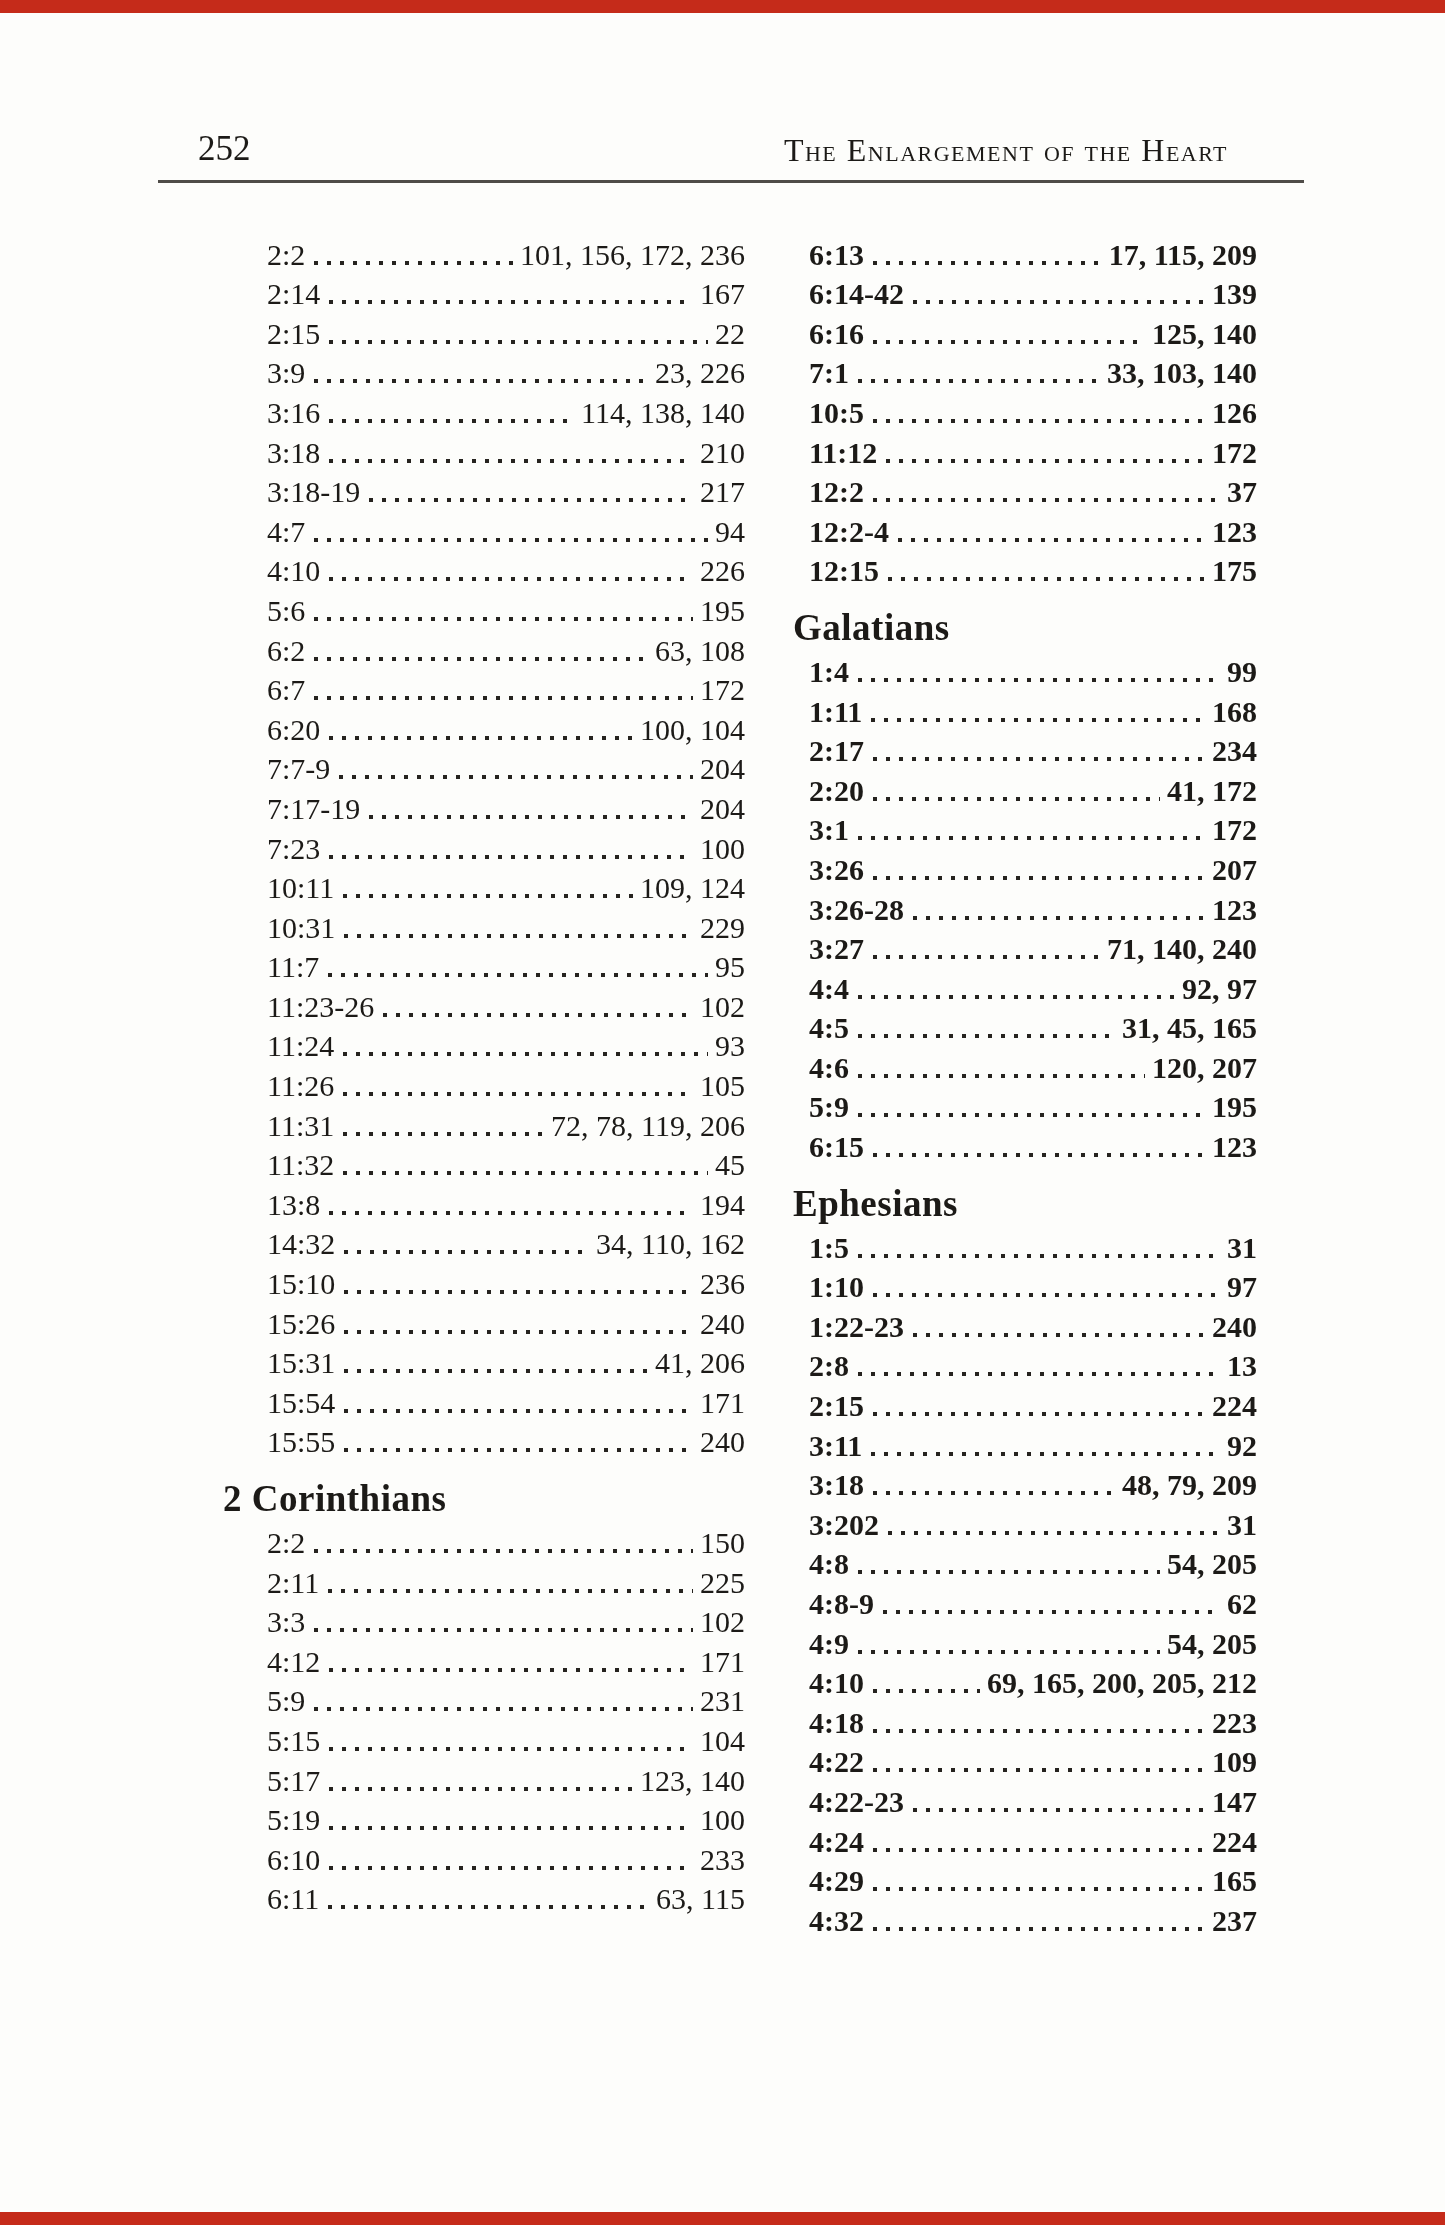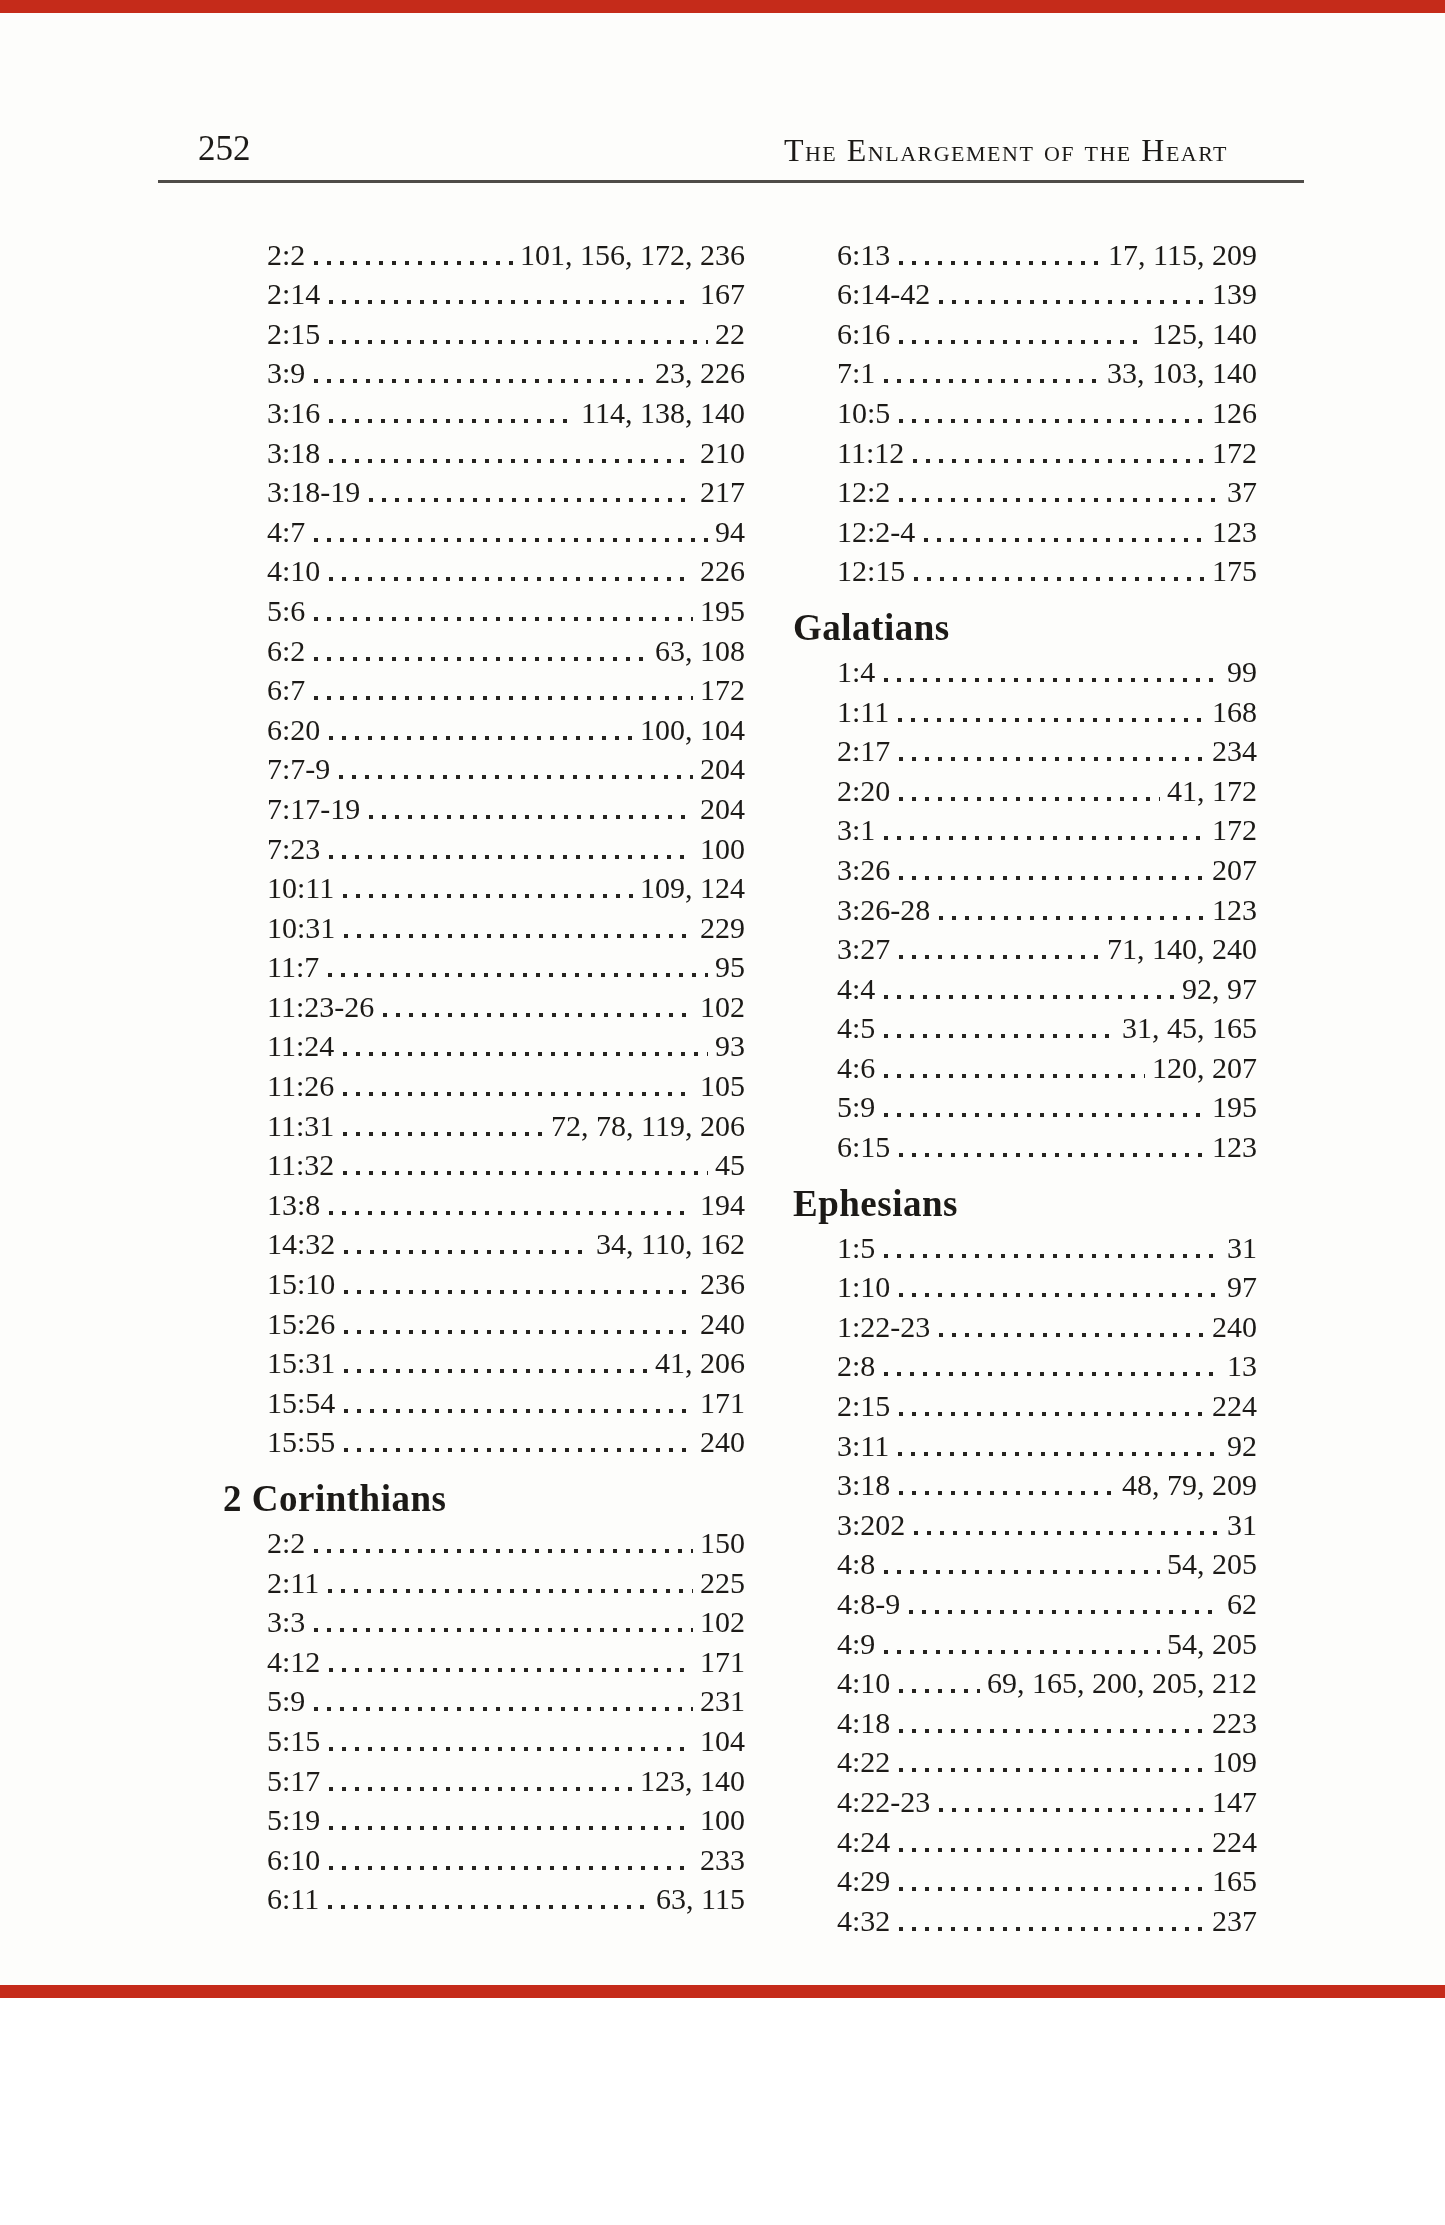--- a/index.html
+++ b/index.html
@@ -1,18 +1,18 @@
 <!DOCTYPE html>
 <html><head>
 <meta charset="utf-8">
 <style>
   html,body{margin:0;padding:0;background:#ffffff;}
   .page{
     position:relative;
-    width:1445px;height:1998px;
+    width:1445px;height:2225px;
     background:#fdfdfb;
     font-family:"Liberation Serif", serif;
     color:#1c1a17;
     overflow:hidden;
   }
   .scan-bar{
     position:absolute;left:0;width:100%;height:13px;
     background:#c52b1a;
   }
   .scan-bar.top{top:0;}
@@ -35,21 +35,21 @@
     background:#4f4c48;
   }
   .col{position:absolute;top:232px;}
   .col-left{left:223px;width:522px;}
   .col-right{left:793px;width:464px;}
   .row{
     display:flex;align-items:flex-end;
     height:39.6px;font-size:30px;line-height:34px;
   }
   .col-left .row{margin-left:44px;}
-  .col-right .row{margin-left:44px;}
+  .col-right .row{margin-left:16px;font-weight:bold;}
   .ref{white-space:nowrap;}
   .dots{
     flex:1 1 auto;height:4px;
     margin:0 7px 7px 9px;
     background-image:repeating-linear-gradient(to right,#26231f 0 4px,transparent 4px 13px);
   }
   .pages{white-space:nowrap;}
   .heading{
     height:58px;display:flex;align-items:flex-end;
     font-size:37px;font-weight:700;line-height:1;

